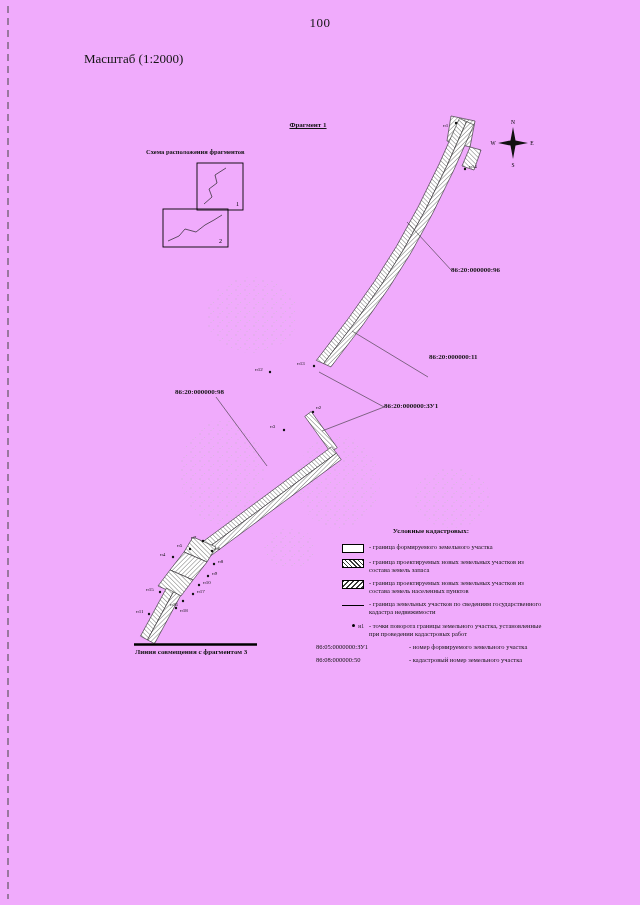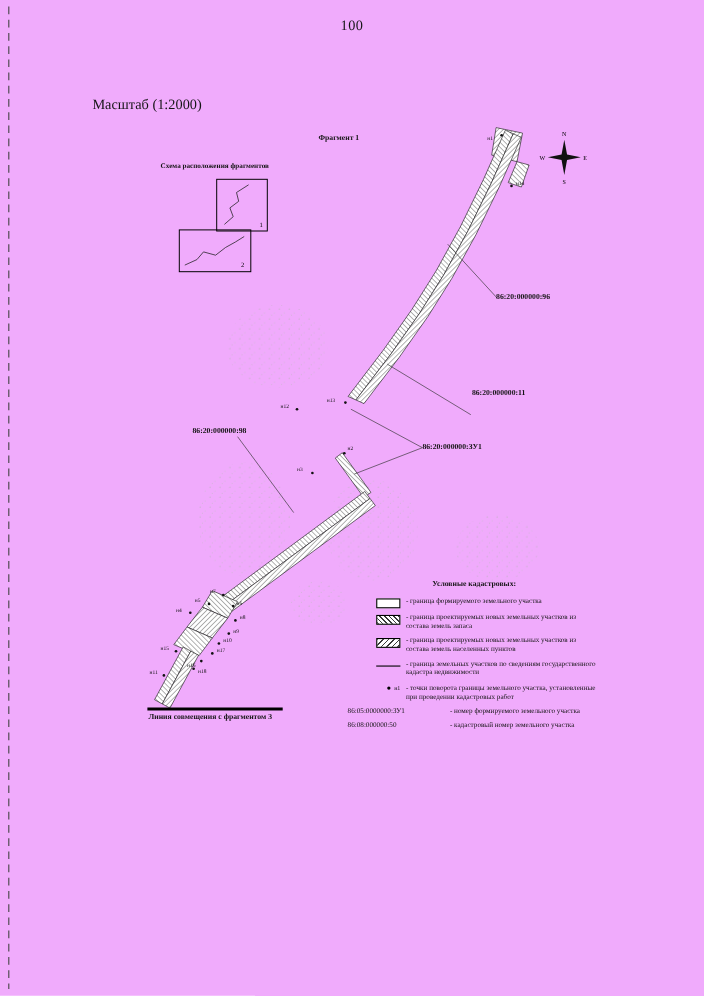--- a/index.html
+++ b/index.html
@@ -6,22 +6,22 @@
   html,body { width:640px; height:905px; }
   body {
     background:#ffffff;
     font-family:"Liberation Serif", serif;
     color:#141414;
   }
   .page { position:absolute; left:0; top:0; width:640px; height:905px; background:#f0abfc; overflow:hidden; }
   .map-svg { position:absolute; left:0; top:0; width:640px; height:905px; }
   .abs { position:absolute; }
   .page-number { left:0; right:0; top:15px; text-align:center; font-size:13px; letter-spacing:0.5px; }
-  .scale-label { left:84px; top:51px; font-size:13px;margin-top:36px; }
-  .fragment-title { left:258px; top:121px; width:100px; text-align:center; font-size:7px; font-weight:bold; }
+  .scale-label { left:84px; top:51px; font-size:13px; }
+  .fragment-title { left:258px; top:121px; width:100px; text-align:center; font-size:7px; font-weight:bold;text-decoration:underline; }
   .inset-title { left:146px; top:148px; font-size:6.5px; font-weight:bold; }
   .parcel-label { font-size:7px; white-space:nowrap;font-weight:bold; }
   .pl-96 { left:451px; top:266px; }
   .pl-11 { left:429px; top:353px; }
   .pl-98 { left:175px; top:388px; }
   .pl-zu1 { left:384px; top:402px; }
   .alignment-label { left:135px; top:648px; font-size:7px; font-weight:bold; white-space:nowrap; }
 
   .legend { position:absolute; left:316px; top:527px; width:230px; font-size:6.5px; line-height:1.25; }
   .legend-title { text-align:center; font-weight:bold; font-size:7px; margin-bottom:7px; }

